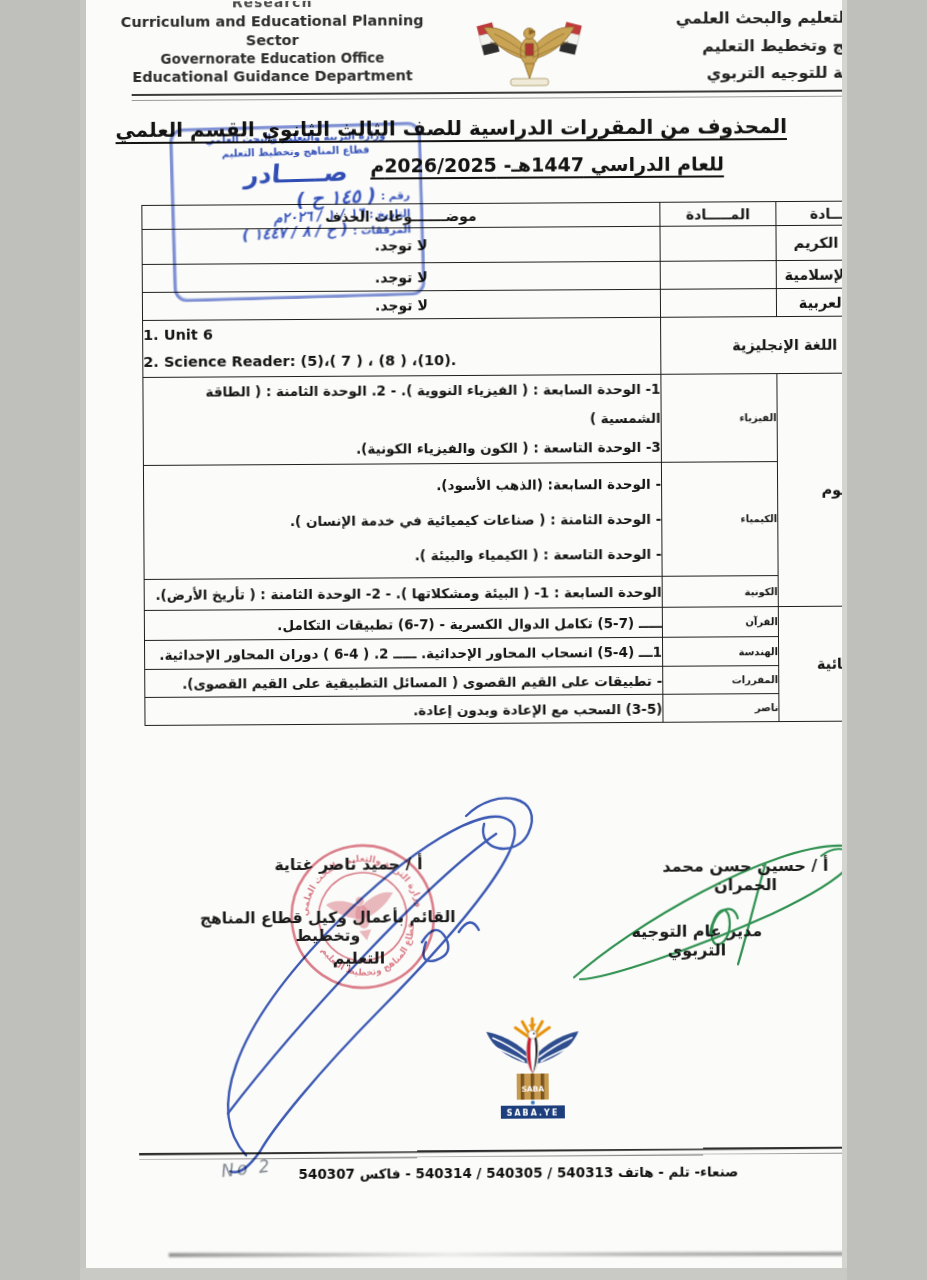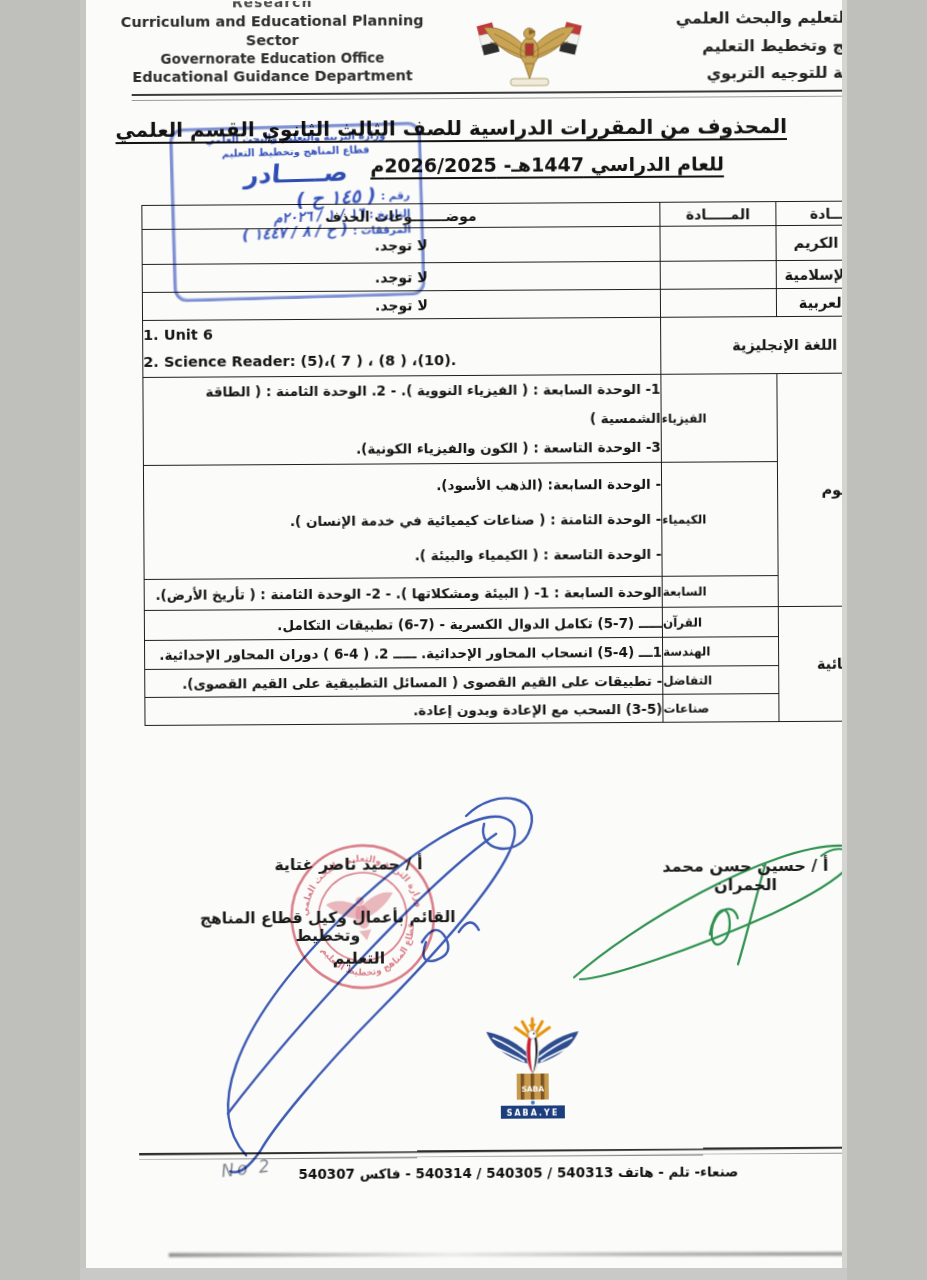--- a/index.html
+++ b/index.html
@@ -29,21 +29,21 @@
   .title2{position:absolute;left:278px;top:154px;width:384px;direction:rtl;text-align:center;
           font-size:19px;font-weight:bold;color:#131313;text-decoration:underline;
           text-decoration-thickness:2px;text-underline-offset:5px;z-index:1;}
 
   
   table.doc{position:absolute;left:64px;top:203px;width:766px;border-collapse:collapse;
             direction:rtl;table-layout:fixed;z-index:1;}
   .doc th,.doc td{border:1.6px solid #1e1e1e;font-weight:bold;color:#141414;padding:0;vertical-align:middle;}
   .doc th{font-size:14px;}
   .subj{font-size:14.5px;text-align:center;}
-  .branch{font-size:12px;text-align:left;margin-top:44px;}
+  .branch{font-size:10px;text-align:right;margin-top:44px;}
   .topics{font-size:13.5px;text-align:right;padding:2px 10px 2px 6px;}
   .none{text-align:center;padding-left:120px;font-size:14px;}
   .eng-topics{direction:ltr;text-align:left;padding:2px 6px 2px 14px;font-size:14.5px;line-height:1.85;}
   .phys{padding-right:46px;line-height:2.15;}
   .chem{padding-right:56px;line-height:2.6;}
   .bio{padding-right:8px;}
 
   
   .issue-stamp{position:absolute;left:94px;top:124px;width:252px;height:174px;box-sizing:border-box;
                border:3px solid rgba(43,74,187,.6);border-radius:14px;transform:rotate(-1.3deg);
@@ -173,38 +173,38 @@
     </tr>
     <tr style="height:114px">
       <td class="branch">الكيمياء</td>
       <td class="topics chem">
         <div>-   الوحدة السابعة: (الذهب الأسود).</div>
         <div>-   الوحدة الثامنة : ( صناعات كيميائية في خدمة الإنسان ).</div>
         <div>-   الوحدة التاسعة : ( الكيمياء والبيئة ).</div>
       </td>
     </tr>
     <tr style="height:31px">
-      <td class="branch">السابعة</td>
+      <td class="branch">الكونية</td>
       <td class="topics bio">الوحدة السابعة : 1- ( البيئة ومشكلاتها ).  -  2-  الوحدة الثامنة : ( تأريخ الأرض).</td>
     </tr>
     <tr style="height:30px">
       <td class="subj" rowspan="4">كيميائية</td>
       <td class="branch">القرآن</td>
       <td class="topics">ـــــ (7-5) تكامل الدوال الكسرية   - (7-6)  تطبيقات التكامل.</td>
     </tr>
     <tr style="height:29px">
       <td class="branch">الهندسة</td>
       <td class="topics">1ـــ (4-5) انسحاب المحاور الإحداثية.   ـــــ   2. ( 4-6 ) دوران المحاور الإحداثية.</td>
     </tr>
     <tr style="height:28px">
-      <td class="branch">التفاضل</td>
+      <td class="branch">المقررات</td>
       <td class="topics">- تطبيقات على القيم القصوى ( المسائل التطبيقية على القيم القصوى).</td>
     </tr>
     <tr style="height:28px">
-      <td class="branch">صناعات</td>
+      <td class="branch">ناصر</td>
       <td class="topics">(3-5) السحب مع الإعادة وبدون إعادة.</td>
     </tr>
   </tbody>
       </table>
 
   <div class="issue-stamp">
     <div class="st-min">وزارة التربية والتعليم والبحث العلمي</div>
     <div class="st-min">قطاع المناهج وتخطيط التعليم</div>
     <div class="st-issued">صـــــادر</div>
     <div class="st-row">
@@ -215,20 +215,21 @@
       <span class="st-label">التاريخ :</span>
       <span class="st-value v-date">١٦ / ١ / ٢٠٢٦م</span>
     </div>
     <div class="st-row">
       <span class="st-label">المرفقات :</span>
       <span class="st-value v-att">( ح / ٨ / ١٤٤٧ )</span>
     </div>
   </div>
 
   <div class="sig-txt sig-name-r">أ / حسين حسن محمد الحمران</div>
+  <div class="sig-txt sig-title-r">مدير عام التوجيه التربوي</div>
   <div class="sig-txt sig-name-l">أ / حميد ناصر غتاية</div>
   <div class="sig-txt sig-title-l1">القائم بأعمال وكيل قطاع المناهج وتخطيط</div>
   <div class="sig-txt sig-title-l2">التعليم</div>
 
   <svg class="svg-abs" style="left:205px;top:840px;opacity:.8;z-index:3;" width="152" height="152" viewBox="0 0 152 152">
     <defs>
       <path id="arcTop" d="M 21,76 A 55,55 0 0 1 131,76"></path>
       <path id="arcBot" d="M 27,86 A 49,49 0 0 0 125,86"></path>
     </defs>
     <g transform="rotate(-10 76 76)" stroke="#d2606f" fill="none">

